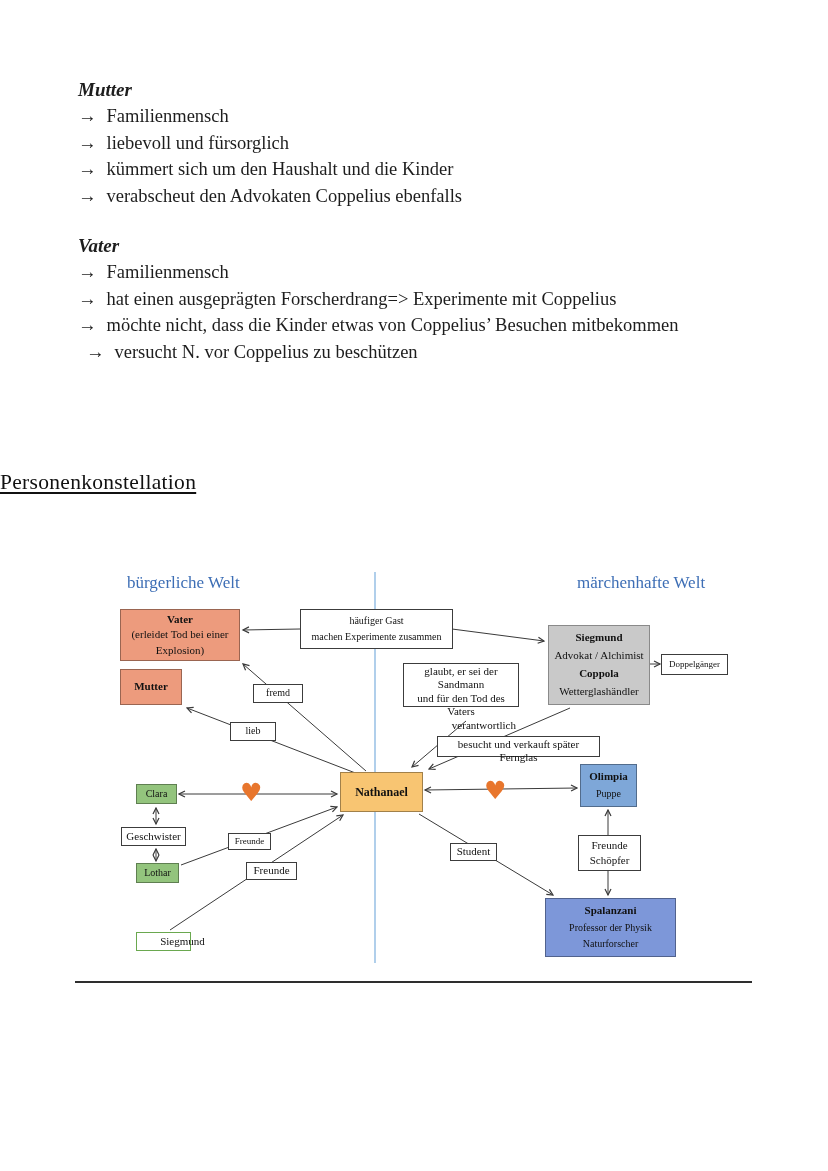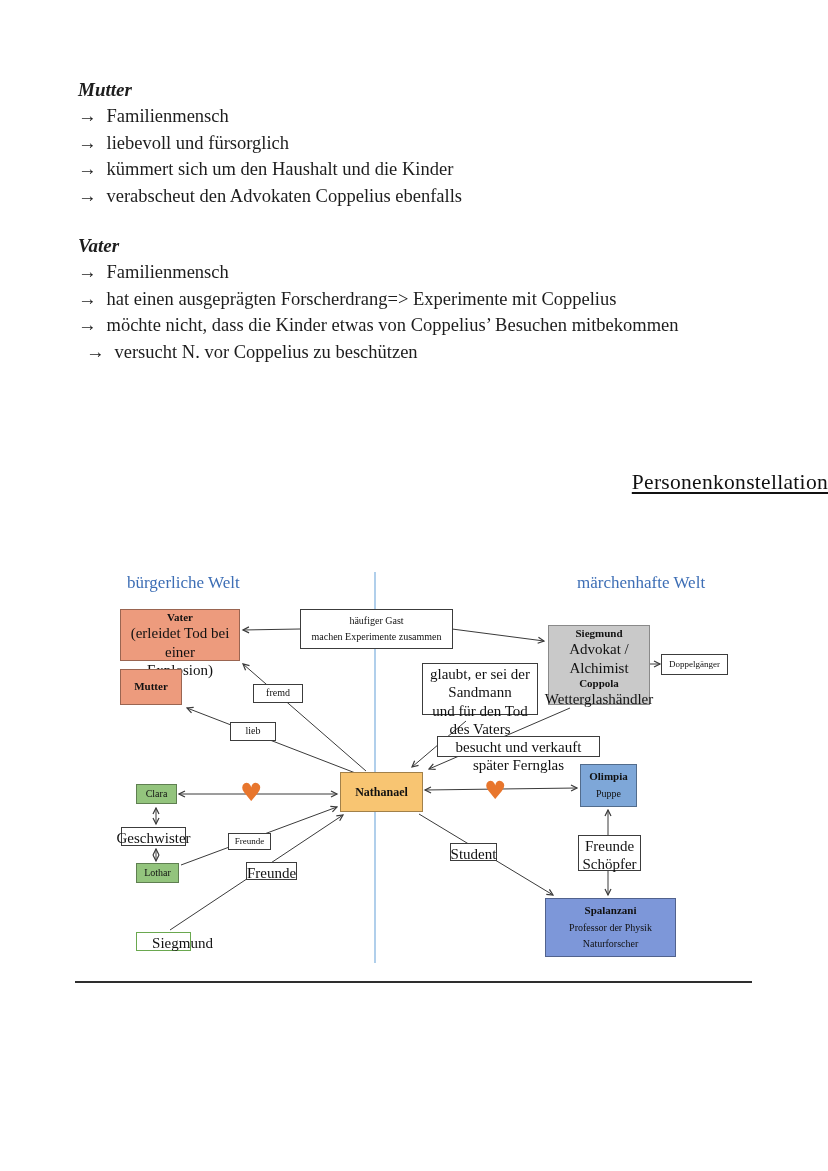--- a/index.html
+++ b/index.html
@@ -36,21 +36,21 @@
   .note-item .arr { margin-right: 10px; }
   .note-item.indent { padding-left: 8px; }
 
   
   .doc-title {
     position: absolute;
     top: 470px;
     left: 0;
     width: 100%;
     margin: 0;
-    text-align: right;
+    text-align: left;
     font-size: 21.5px;
     font-weight: normal;
     letter-spacing: 0.3px;
     color: #111;
   }
   .doc-title .title-text { text-decoration: underline; text-underline-offset: 3px; }
 
   
   svg.links { position: absolute; left: 0; top: 0; z-index: 1; }
 
@@ -69,21 +69,21 @@
     justify-content: space-evenly;
     align-items: center;
     text-align: center;
     font-size: 10px;
     line-height: 1.22;
     color: #111;
     padding: 1px 2px;
   }
   .dbox .b  { font-weight: bold; font-size: 11px; }
   .dbox .lg { font-weight: bold; font-size: 12px; }
-  .dbox .sm { font-size: 15px; font-family: Liberation Serif, serif; }
+  .dbox .sm { font-size: 11px; font-family: Liberation Serif, serif; }
 
   .plainbox  { background: #ffffff; border: 1px solid #3c3c3c; }
   .salmonbox { background: var(--salmon, #ed9b7d); border: 1px solid rgba(0,0,0,.35); }
   .yellowbox { background: var(--yellow, #f8c572); border: 1px solid rgba(0,0,0,.35); }
   .greenbox  { background: var(--green, #93c47d); border: 1px solid rgba(0,0,0,.35); }
   .bluebox   { background: var(--olimpia_blue, #7ea7d8); border: 1px solid rgba(0,0,0,.35); }
   .periwbox  { background: var(--spalanzani_blue, #7d97d9); border: 1px solid rgba(0,0,0,.35); }
   .graybox   { background: var(--gray, #c9c9c9); border: 1px solid #8a8a8a; }
   .greenborderbox { background: #ffffff; border: 1.5px solid #6aa84f; }
 
@@ -176,21 +176,21 @@
     <div class="b">Siegmund</div>
     <div class="sm">Advokat / Alchimist</div>
     <div class="b">Coppola</div>
     <div class="sm">Wetterglashändler</div>
   </div>
 
   <div class="dbox plainbox" style="left:661px; top:654px; width:67px; height:21px; font-size:9px;">
     <div>Doppelgänger</div>
   </div>
 
-  <div class="dbox plainbox" style="left:422px; top:663px; width:116px; height:52px;align-items:flex-end;">
+  <div class="dbox plainbox" style="left:403px; top:663px; width:116px; height:44px;align-items:flex-end;">
     <div class="sm">glaubt, er sei der Sandmann</div>
     <div class="sm">und für den Tod des Vaters</div>
     <div class="sm">verantwortlich</div>
   </div>
 
   <div class="dbox plainbox" style="left:253px; top:684px; width:50px; height:19px;">
     <div>fremd</div>
   </div>
 
   <div class="dbox plainbox" style="left:230px; top:722px; width:46px; height:19px;">

